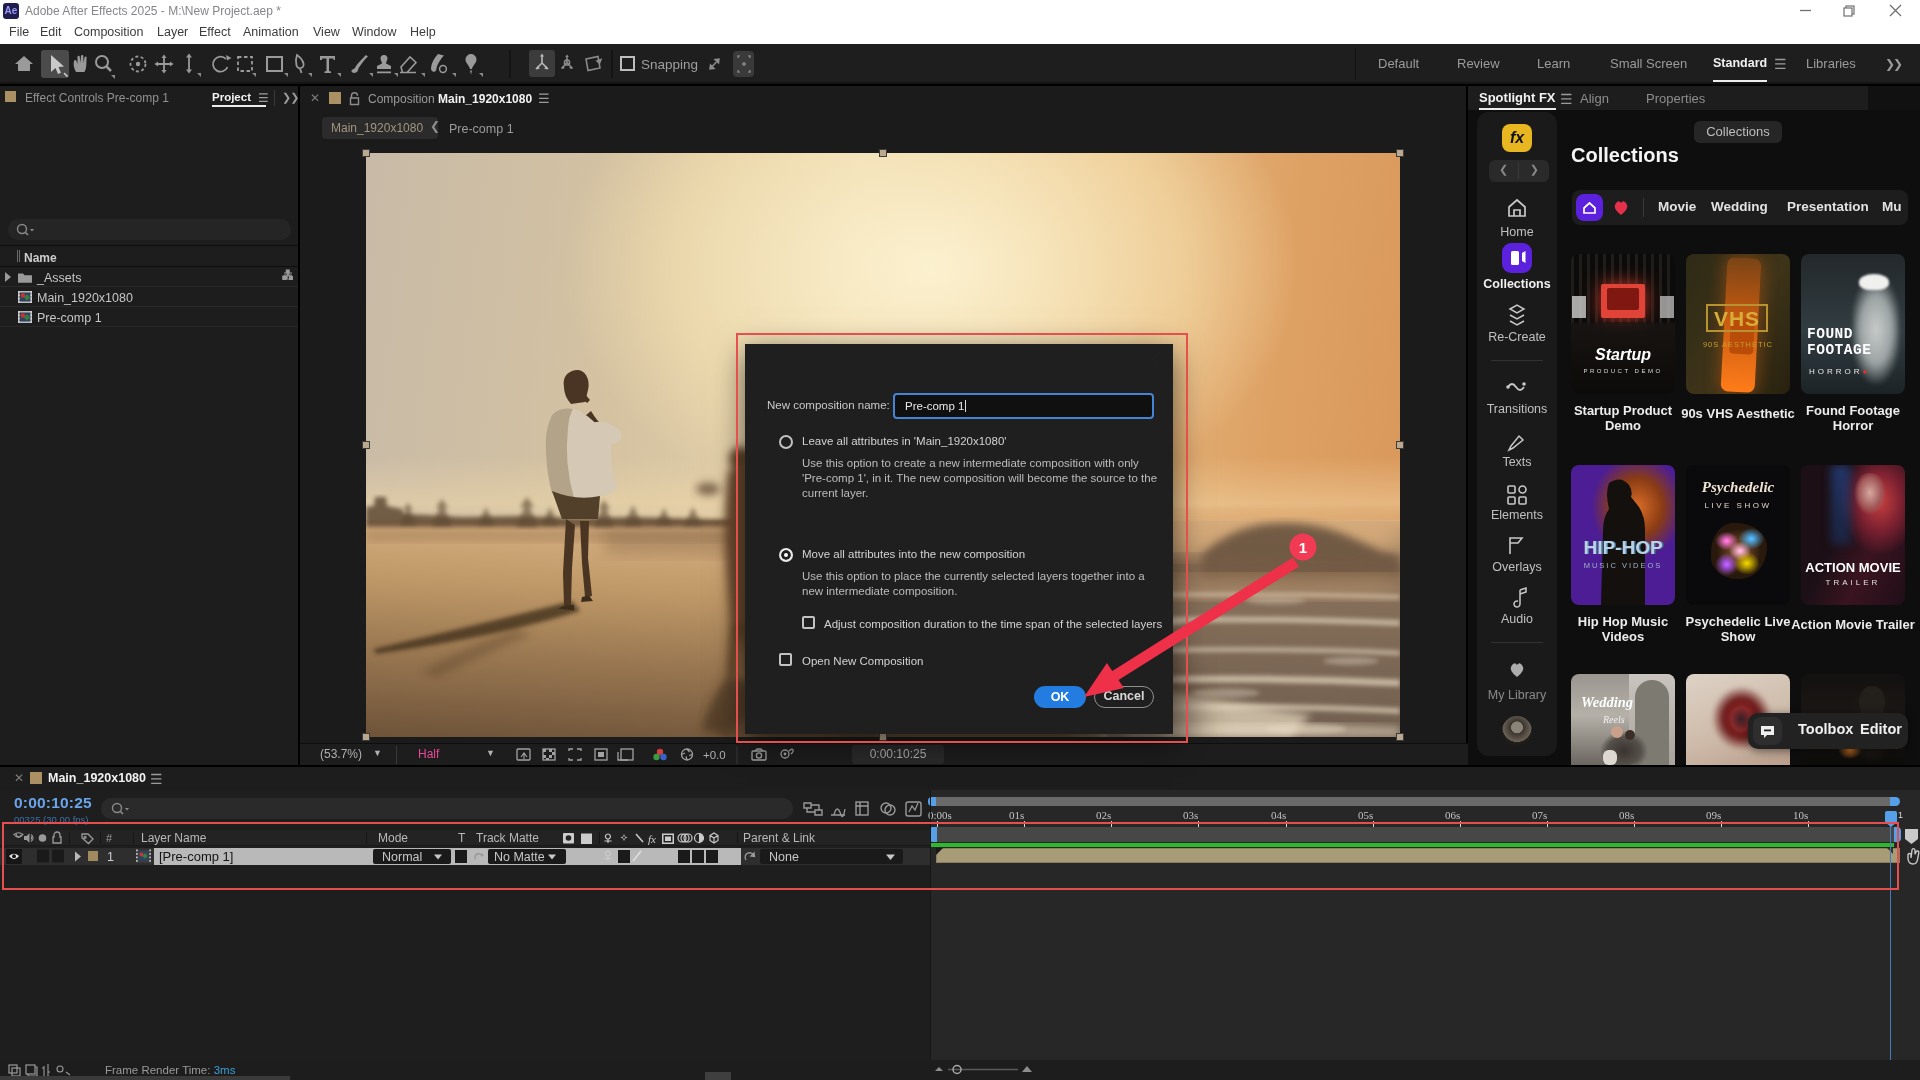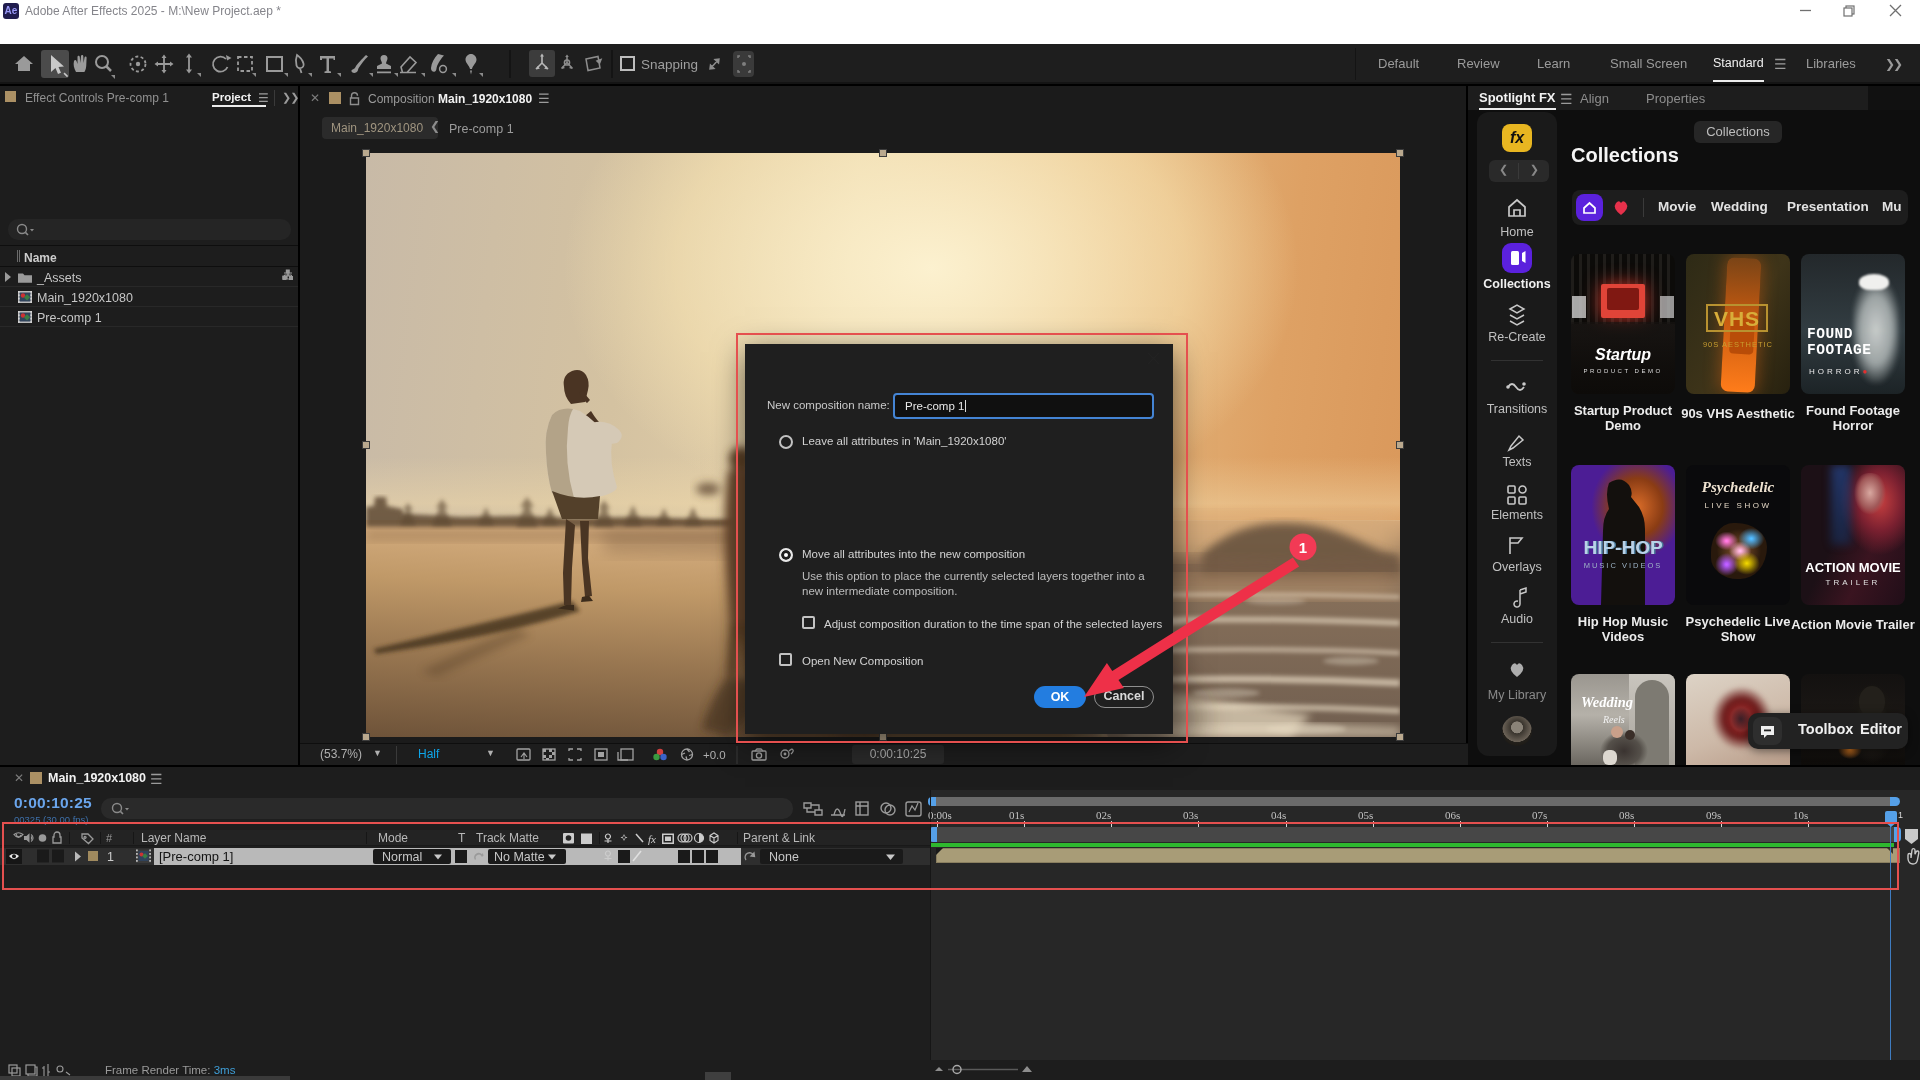--- a/index.html
+++ b/index.html
@@ -66,20 +66,31 @@
   #c6 { background:linear-gradient(115deg,#1c1016 40%,#3a1420 65%,#200e18); }
   #c7 { background:linear-gradient(#9a968f,#b5b1a9 45%,#6b6760); }
   #c8 { background:linear-gradient(160deg,#ddd3c6,#cdb9a8 60%,#b99d8a); }
   #c9 { background:linear-gradient(#131110,#1d1916 60%,#0d0b09); }
 </style>
 </head>
 <body>
   <div id="titlebar">
     <div id="aelogo">Ae</div>
     <div id="wintitle">Adobe After Effects 2025 - M:\New Project.aep *</div>
+    <div id="menubar">
+      <span style="left:9px">File</span>
+      <span style="left:40px">Edit</span>
+      <span style="left:74px">Composition</span>
+      <span style="left:157px">Layer</span>
+      <span style="left:199px">Effect</span>
+      <span style="left:243px">Animation</span>
+      <span style="left:313px">View</span>
+      <span style="left:352px">Window</span>
+      <span style="left:410px">Help</span>
+    </div>
     <svg id="winctl" width="220" height="24" viewBox="0 0 220 24" style="position:absolute;right:0;top:0">
       <line x1="100" y1="10.5" x2="111" y2="10.5" stroke="#707070" stroke-width="1.3"></line>
       <rect x="146" y="6" width="8" height="8" fill="none" stroke="#707070" stroke-width="1.2"></rect>
       <rect x="144" y="8" width="8" height="8" fill="#fff" stroke="#707070" stroke-width="1.2"></rect>
       <path d="M 190 5 L 201 16 M 201 5 L 190 16" stroke="#707070" stroke-width="1.3"></path>
     </svg>
   </div>
   <div id="toolbar">
     <svg width="780" height="40" viewBox="0 0 780 40" style="position:absolute;left:0;top:0">
 
@@ -159,21 +170,21 @@
       <rect x="733" y="7" width="21" height="26" rx="4" fill="#3a3a3a"></rect>
       <g stroke="#7e7e7e" stroke-width="1.5" fill="none">
         <path d="M 738 14 l 0 -2 l 2 0 M 748 12 l 2 0 l 0 2 M 750 26 l 0 2 l -2 0 M 740 28 l -2 0 l 0 -2"></path>
         <circle cx="744" cy="20" r="2" fill="#7e7e7e" stroke="none"></circle>
       </g>
     </svg>
     <div class="wstab" style="left:1378px">Default</div>
     <div class="wstab" style="left:1457px">Review</div>
     <div class="wstab" style="left:1537px">Learn</div>
     <div class="wstab" style="left:1610px">Small Screen</div>
-    <div class="wstab active" style="left:1713px;font-weight:normal;font-size:12.5px;border-bottom:2px solid #ececec;height:38px;line-height:38px">Standard</div>
+    <div class="wstab active" style="left:1713px;font-weight:bold;font-size:12.5px;border-bottom:2px solid #ececec;height:38px;line-height:38px">Standard</div>
     <div class="wstab" style="left:1774px;font-size:14px">☰</div>
     <div class="wstab" style="left:1806px">Libraries</div>
     <div class="wstab" style="left:1885px;font-size:12px;letter-spacing:-2px">❯❯</div>
     <div style="position:absolute;left:1355px;top:4px;width:1px;height:32px;background:#141414"></div>
   </div>
   <div id="leftpanel" class="panel">
     <div style="position:absolute;left:5px;top:5px;width:11px;height:11px;background:#ab9064"></div>
     <div style="position:absolute;left:25px;top:5px;font-size:12px;color:#919191">Effect Controls Pre-comp 1</div>
     <div style="position:absolute;left:212px;top:5px;font-size:11.5px;color:#f2f2f2;font-weight:bold">Project</div>
     <div style="position:absolute;left:212px;top:19px;width:54px;height:2px;background:#ececec"></div>
@@ -377,21 +388,21 @@
         <rect x="62.5" y="647.5" width="7" height="7"></rect>
         <rect x="579.5" y="647.5" width="7" height="7"></rect>
         <rect x="1096.5" y="647.5" width="7" height="7"></rect>
       </g>
     </svg>
 
     <div style="position:absolute;left:0;bottom:0;width:1410px;height:22px;background:#1d1d1d;border-top:1px solid #0e0e0e">
       <div style="position:absolute;left:20px;top:3px;font-size:12px;color:#b0b0b0">(53.7%)</div>
       <div style="position:absolute;left:73px;top:4px;font-size:9px;color:#b0b0b0">▼</div>
       <div style="position:absolute;left:96px;top:2px;width:1px;height:18px;background:#3a3a3a"></div>
-      <div style="position:absolute;left:118px;top:3px;font-size:12px;color:#0ea5e9">Half</div>
+      <div style="position:absolute;left:118px;top:3px;font-size:12px;color:#ec4899">Half</div>
       <div style="position:absolute;left:186px;top:4px;font-size:9px;color:#b0b0b0">▼</div>
       <svg width="360" height="22" viewBox="0 0 360 22" style="position:absolute;left:215px;top:0">
         <g stroke="#a2a2a2" stroke-width="1.3" fill="none">
           <rect x="2" y="5" width="13" height="11" rx="1"></rect>
           <path d="M 6 13 l 3 -4 l 3 4 M 9 9 l 0 6" stroke-width="1.1"></path>
           <g>
             <rect x="28" y="5" width="12" height="11"></rect>
             <path d="M 28 5 h 3 v 3 h -3 z M 34 5 h 3 v 3 h 3 v 3 h -3 v 3 h -3 v -3 h 3 v -3 h -3 z M 28 11 h 3 v 3 h -3 z M 31 14 h 3 v 2 h -3 z" fill="#a2a2a2" stroke="none"></path>
           </g>
           <path d="M 54 7 l 0 -2 l 4 0 M 62 5 l 4 0 l 0 2 M 66 14 l 0 2 l -4 0 M 58 16 l -4 0 l 0 -2"></path>
@@ -784,20 +795,21 @@
     </svg>
   </div>
   <div id="dialog">
     <svg width="16" height="16" viewBox="0 0 16 16" style="position:absolute;right:11px;top:7px">
       <path d="M 2 2 L 13 13 M 13 2 L 2 13" stroke="#222" stroke-width="1.4"></path>
     </svg>
     <div style="position:absolute;left:22px;top:55px;color:#c9c9c9">New composition name:</div>
     <div style="position:absolute;left:148px;top:49px;width:261px;height:26px;background:#101010;border:2px solid #4484d4;border-radius:4px;color:#e8e8e8;line-height:22px;padding-left:10px">Pre-comp 1<span style="border-left:1px solid #dcdcdc;margin-left:1px"></span></div>
     <div class="radio" style="left:34px;top:91px"></div>
     <div style="position:absolute;left:57px;top:91px;color:#d2d2d2">Leave all attributes in 'Main_1920x1080'</div>
+    <div style="position:absolute;left:57px;top:112px;color:#bdbdbd;line-height:15.2px">Use this option to create a new intermediate composition with only<br>'Pre-comp 1', in it. The new composition will become the source to the<br>current layer.</div>
     <div class="radio checked" style="left:34px;top:204px"></div>
     <div style="position:absolute;left:57px;top:204px;color:#d2d2d2">Move all attributes into the new composition</div>
     <div style="position:absolute;left:57px;top:225px;color:#bdbdbd;line-height:15.2px">Use this option to place the currently selected layers together into a<br>new intermediate composition.</div>
     <div class="checkbox" style="left:57px;top:272px"></div>
     <div style="position:absolute;left:79px;top:274px;color:#d2d2d2">Adjust composition duration to the time span of the selected layers</div>
     <div class="checkbox" style="left:34px;top:309px"></div>
     <div style="position:absolute;left:57px;top:311px;color:#d2d2d2">Open New Composition</div>
     <div style="position:absolute;left:289px;top:342px;width:52px;height:22px;background:#237de0;border-radius:11px;color:#fff;font-weight:bold;text-align:center;line-height:22px;font-size:12.5px">OK</div>
     <div style="position:absolute;left:349px;top:342px;width:60px;height:22px;border:1.5px solid #8f8f8f;border-radius:11px;color:#d8d8d8;font-weight:bold;text-align:center;line-height:19px;font-size:12.5px">Cancel</div>
   </div>

